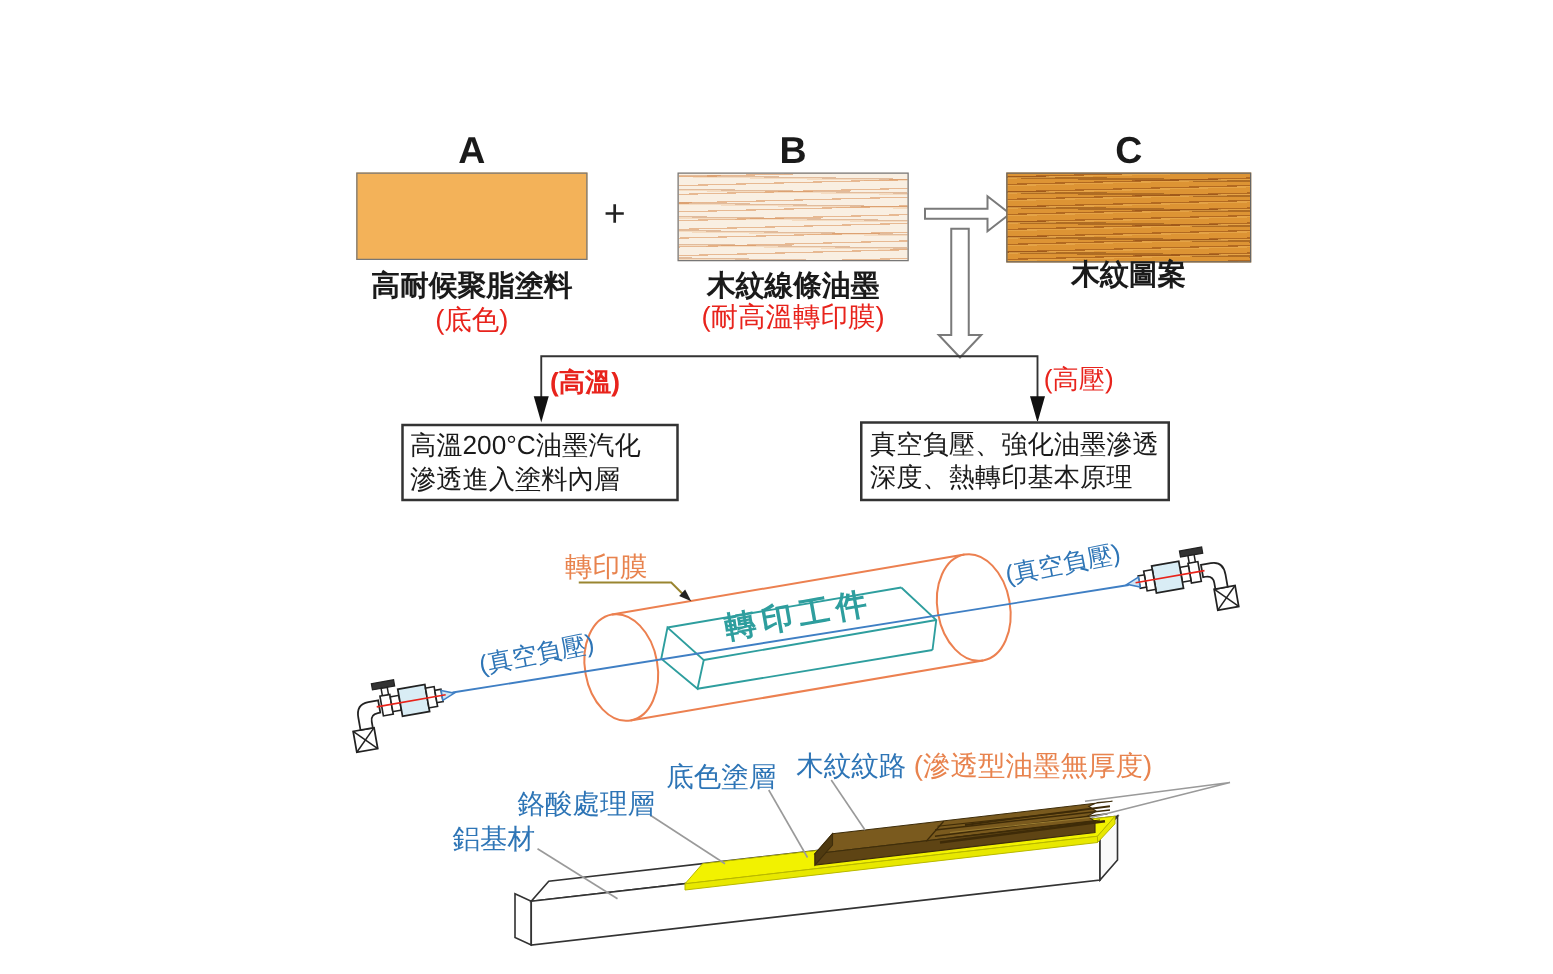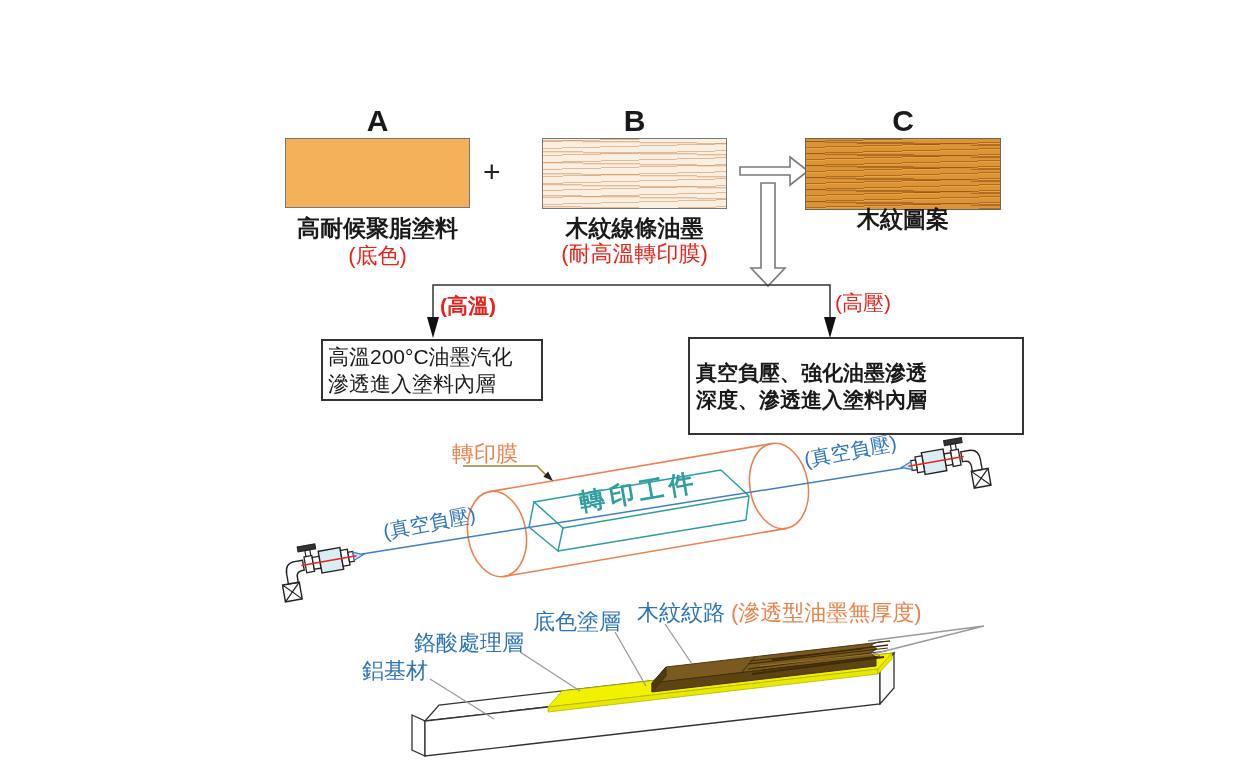--- a/index.html
+++ b/index.html
@@ -24,21 +24,21 @@
       repeating-linear-gradient(181deg, rgba(190,110,50,0) 0 4px, rgba(190,110,50,.40) 4px 5px, rgba(240,200,160,.5) 5px 6px, rgba(190,110,50,0) 6px 11px);}
   .swC{left:805px;top:138px;width:196px;height:72px;background-color:#DD9434;border-color:#666;
     background-image:
       repeating-linear-gradient(178.5deg, rgba(150,77,20,0) 0 2px, rgba(150,77,20,.6) 2px 3px, rgba(235,176,85,.55) 3px 4px, rgba(150,77,20,0) 4px 6px),
       repeating-linear-gradient(181deg, rgba(120,60,15,0) 0 5px, rgba(120,60,15,.45) 5px 7px, rgba(120,60,15,0) 7px 12px);}
   .swname{font-size:23px;font-weight:bold;}
   .rednote{font-size:22px;color:#E8231C;}
   .redtag{font-size:21px;color:#E8231C;}
   .tbox{border:2px solid #333;background:#fff;font-size:21px;line-height:27px;box-sizing:border-box;}
   .boxL{left:321px;top:339px;width:222px;padding:2px 5px;}
-  .boxR{left:688px;top:337px;width:336px;padding:20px 6px;font-weight:bold;}
+  .boxR{left:688px;top:337px;width:248px;padding:3px 6px;}
   .film{left:452px;top:439px;font-size:22px;color:#E8834E;}
   .work{left:577px;top:486px;font-size:25px;font-weight:600;color:#2E9E9E;letter-spacing:5px;
         transform:rotate(-10deg);transform-origin:left top;white-space:nowrap;}
   .vac{font-size:20px;color:#2E75B6;transform:rotate(-11deg);transform-origin:left top;white-space:nowrap;}
   .vacL{left:381px;top:519px;}
   .vacR{left:802px;top:447px;}
   .blulab{font-size:22px;color:#2E75B6;white-space:nowrap;}
   .grainwrap{left:637px;top:598px;font-size:22px;white-space:nowrap;}
   .grainwrap .blue{color:#2E75B6;}
   .grainwrap .orange{color:#E8834E;margin-left:6px;}
@@ -154,21 +154,21 @@
 
   <div class="abs redtag" style="left:440px;top:292px;font-weight:bold;">(高溫)</div>
   <div class="abs redtag" style="left:835px;top:289px;">(高壓)</div>
 
   <div class="abs tbox boxL">
     <div>高溫200°C油墨汽化</div>
     <div>滲透進入塗料內層</div>
   </div>
   <div class="abs tbox boxR">
     <div>真空負壓、強化油墨滲透</div>
-    <div>深度、滲透進入塗料內層</div>
+    <div>深度、熱轉印基本原理</div>
   </div>
 
   <div class="abs film">轉印膜</div>
   <div class="abs work">轉印工件</div>
   <div class="abs vac vacL">(真空負壓)</div>
   <div class="abs vac vacR">(真空負壓)</div>
 
   <div class="abs blulab" style="left:362px;top:656px;">鋁基材</div>
   <div class="abs blulab" style="left:414px;top:628px;">鉻酸處理層</div>
   <div class="abs blulab" style="left:533px;top:607px;">底色塗層</div>

